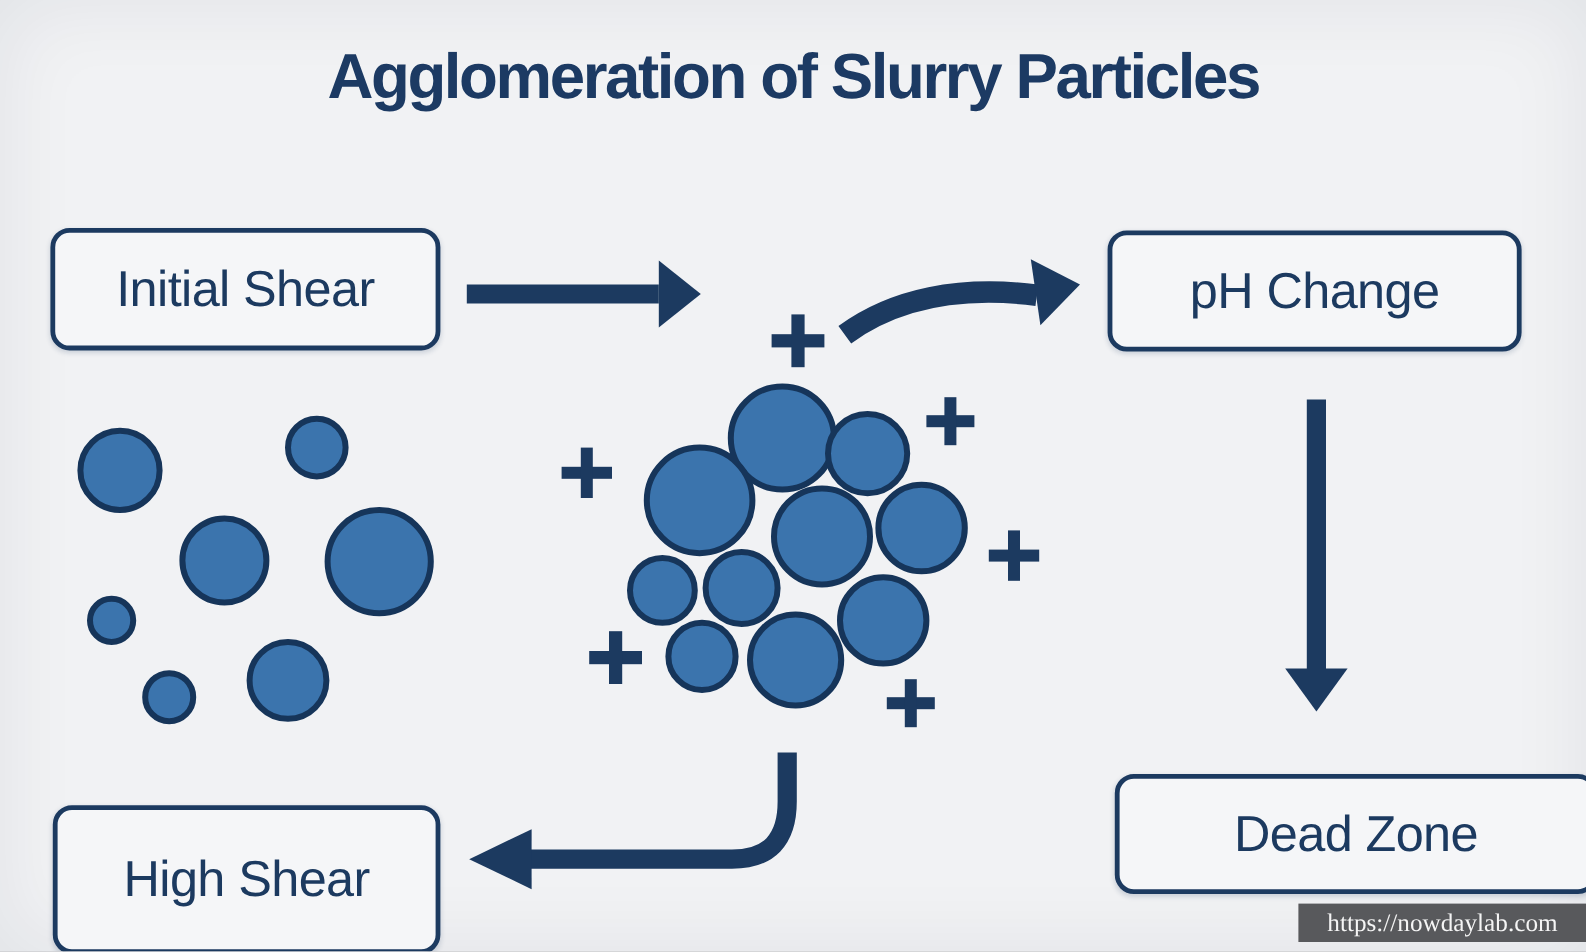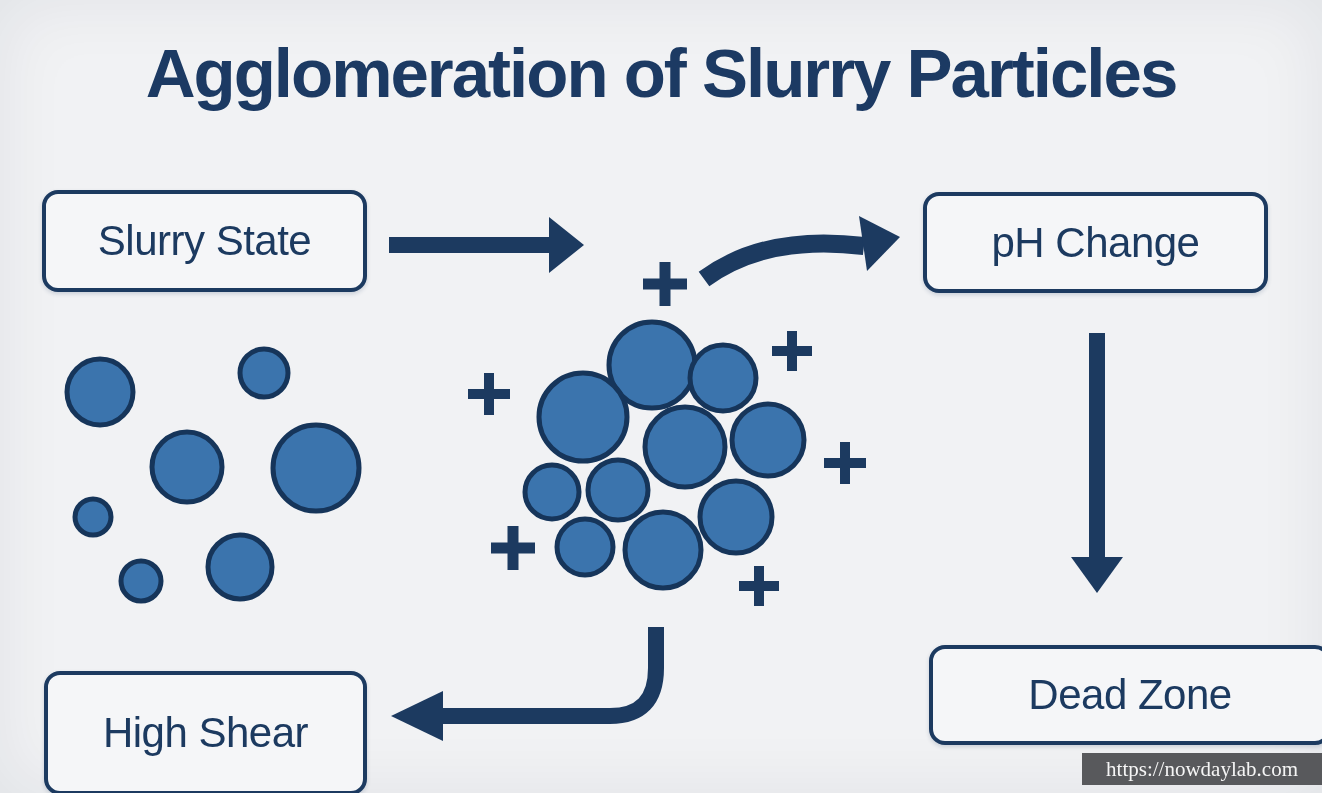--- a/index.html
+++ b/index.html
@@ -7,21 +7,21 @@
     position: relative;
     width: 1322px; height: 793px;
     background: var(--bg, #f1f2f4);
     overflow: hidden;
     font-family: "Liberation Sans", sans-serif;
     box-shadow: inset 0 0 70px rgba(20,30,50,0.07);
   }
   .title {
     position: absolute; top: 34px; left: 0; right: 0; margin: 0;
     text-align: center;
-    font-size: 69px; font-weight: 700; letter-spacing: -2px;
+    font-size: 53px; font-weight: 700; letter-spacing: -2px;
     color: var(--title, #1c3a63);
   }
   .layer { position: absolute; left: 0; top: 0; width: 1322px; height: 793px; }
   .particle { fill: var(--particle-fill, #3b74ad); stroke: var(--particle-stroke, #16355a); stroke-width: 5; }
   .plus rect { fill: var(--navy, #1c3a60); }
   .arrow line, .arrow path { stroke: var(--navy, #1c3a60); fill: none; }
   .arrow polygon { fill: var(--navy, #1c3a60); }
   .node {
     position: absolute; box-sizing: border-box;
     border: 4px solid var(--navy, #1c3a60);
@@ -113,21 +113,21 @@
           <polygon points="1071,557 1123,557 1097,593"></polygon>
         </g>
         <g class="arrow">
           <path d="M 656 627 L 656 668 Q 656 716 610 716 L 442 716" stroke-width="16"></path>
           <polygon points="443,691 443,741 391,716"></polygon>
         </g>
       </g>
   </svg>
 
   <div class="node" style="left: 42px; top: 190px; width: 325px; height: 102px;">
-    <span class="node-label">Slurry State</span>
+    <span class="node-label">Initial Shear</span>
   </div>
   <div class="node" style="left: 923px; top: 192px; width: 345px; height: 101px;">
     <span class="node-label">pH Change</span>
   </div>
   <div class="node" style="left: 44px; top: 671px; width: 323px; height: 124px;">
     <span class="node-label">High Shear</span>
   </div>
   <div class="node" style="left: 929px; top: 645px; width: 402px; height: 100px;">
     <span class="node-label">Dead Zone</span>
   </div>

